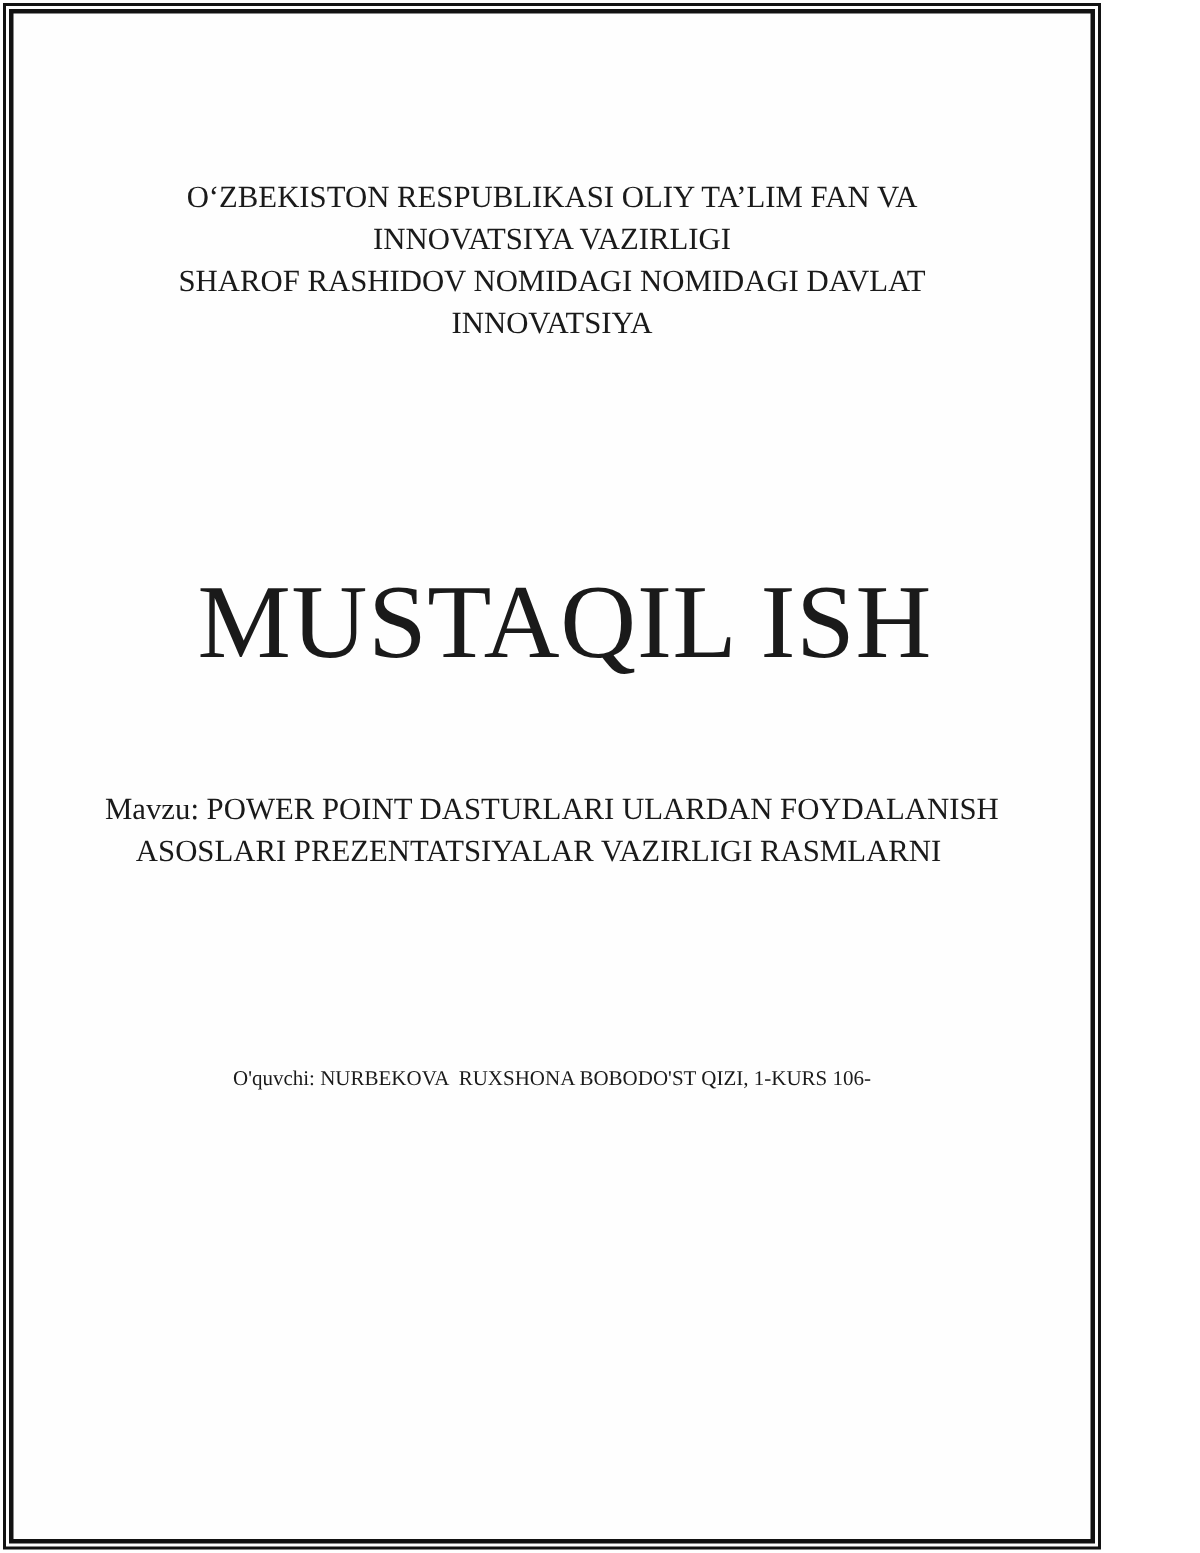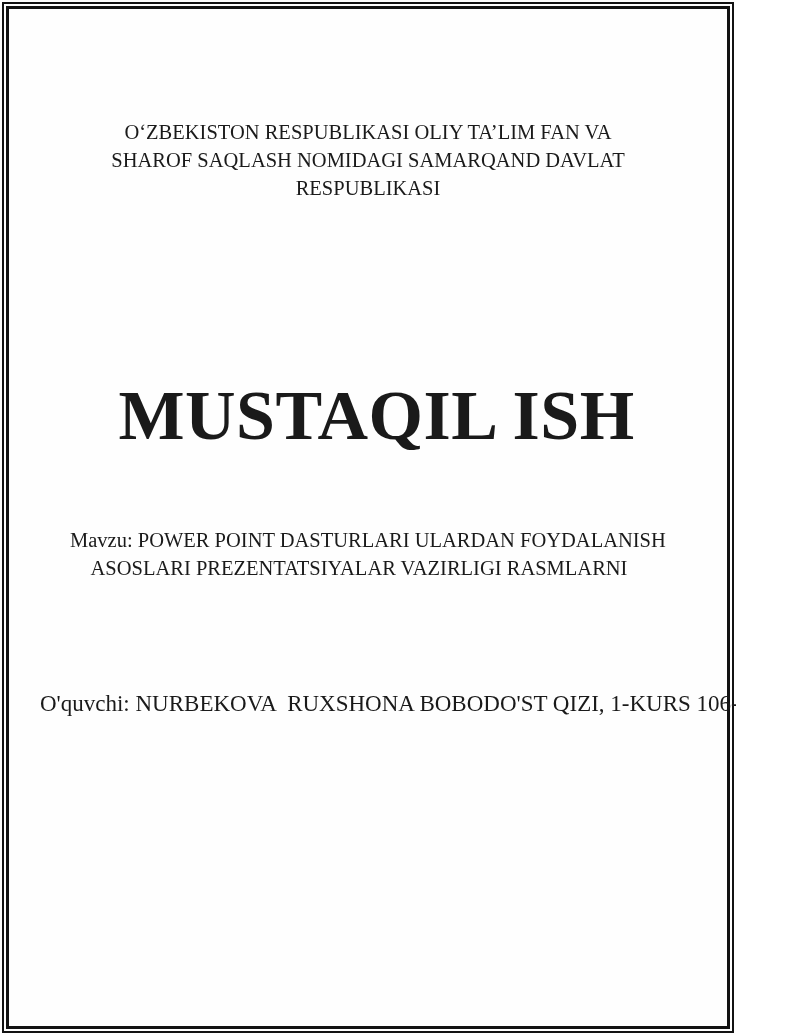--- a/index.html
+++ b/index.html
@@ -45,50 +45,51 @@
   .header-block {
     top: 118px;
     font-size: 20.5px;
     line-height: 28px;
   }
   .title-block {
     top: 376px;
     left: 0;
     right: 0;
     font-size: 70px;
-    font-weight: bold;
+    font-weight: normal;
     line-height: 80px;
     letter-spacing: 0.5px;
     padding-left: 17px;
   }
   .topic-block {
     top: 527px;
     left: 70px;
     right: 88px;
     font-size: 20.5px;
     line-height: 27.5px;
   }
   .student-block {
-    top: 691px;
-    font-size: 23px;
+    top: 707px;
+    font-size: 14px;
     line-height: 26px;
   }
 </style>
 </head>
 <body>
 
 <div class="page">
 
   <div class="frame-outer"></div>
   <div class="frame-inner"></div>
 
   <div class="textblock header-block">
     <div class="line">O‘ZBEKISTON RESPUBLIKASI OLIY TA’LIM FAN VA</div>
-    <div class="line">SHAROF SAQLASH NOMIDAGI SAMARQAND DAVLAT</div>
-    <div class="line">RESPUBLIKASI</div>
+    <div class="line">INNOVATSIYA VAZIRLIGI</div>
+    <div class="line">SHAROF RASHIDOV NOMIDAGI NOMIDAGI DAVLAT</div>
+    <div class="line">INNOVATSIYA</div>
   </div>
 
   <div class="textblock title-block">MUSTAQIL ISH</div>
 
   <div class="textblock topic-block">
     <div class="line">Mavzu: POWER POINT DASTURLARI ULARDAN FOYDALANISH</div>
     <div class="line">ASOSLARI PREZENTATSIYALAR VAZIRLIGI RASMLARNI</div>
   </div>
 
   <div class="textblock student-block">

